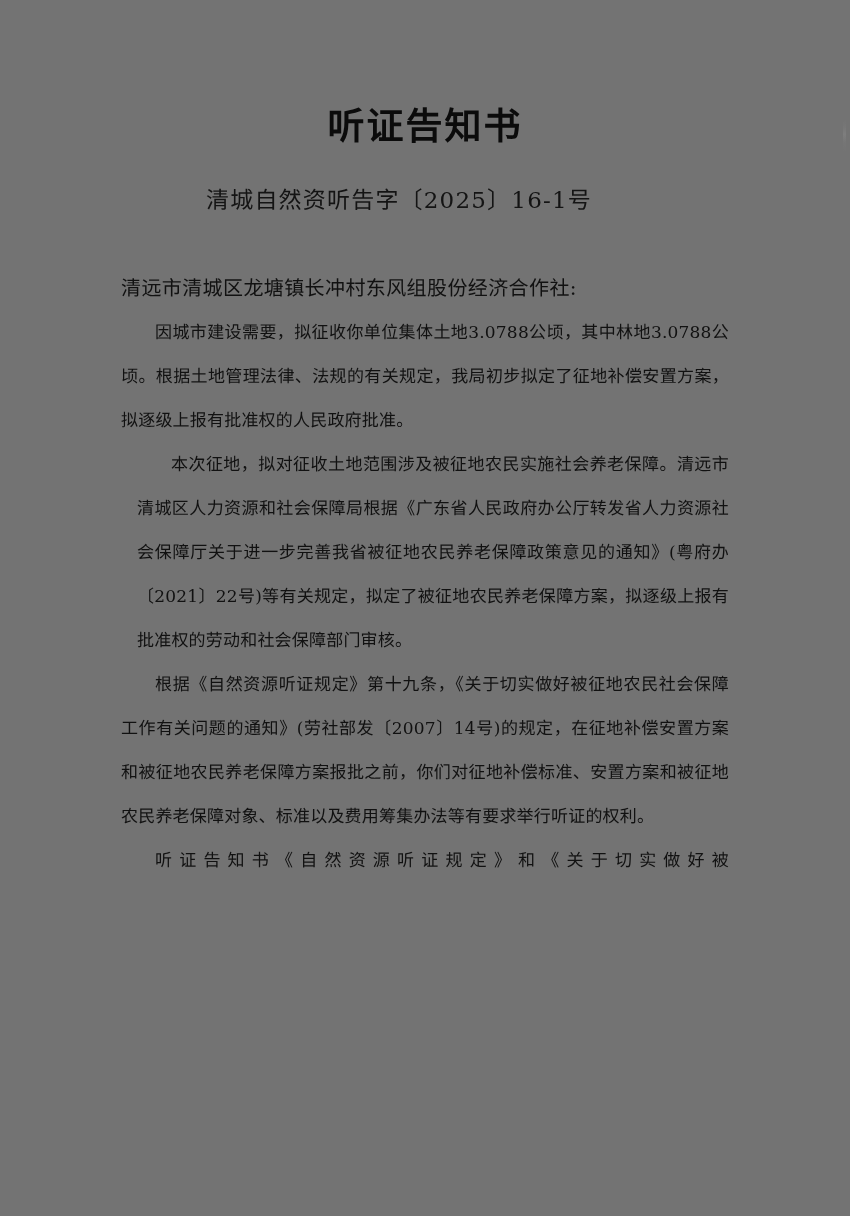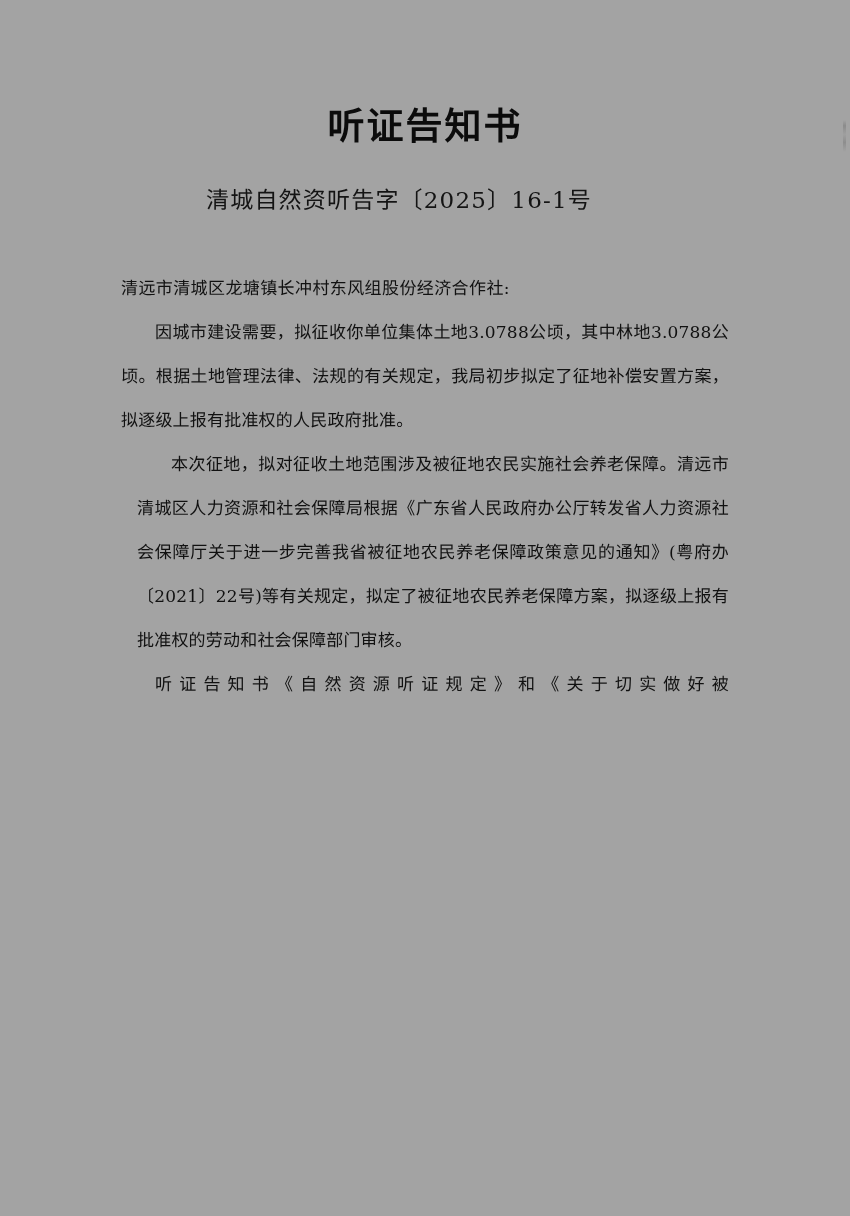--- a/index.html
+++ b/index.html
@@ -12,21 +12,21 @@
   body {
     font-family: "DejaVu Serif", "Liberation Serif", serif;
     color: #111111;
   }
 
   .page {
     position: relative;
     width: 850px;
     height: 1216px;
     margin: 0 auto;
-    background: #a3a3a3;
+    background: #737373;
     overflow: hidden;
     box-sizing: border-box;
   }
 
   
   .scan-artifact {
     position: absolute;
     top: 120px;
     left: 843px;
     width: 3px;
@@ -68,21 +68,21 @@
   }
 
   .body-block {
     position: absolute;
     top: 266px;
     left: 121px;
     width: 608px;
   }
 
   .addressee {
-    font-size: 17px;
+    font-size: 20px;
     line-height: 44px;
     letter-spacing: 0.4px;
     white-space: nowrap;
     color: #111111;
   }
 
   .para {
     font-size: 17px;
     line-height: 44px;
     text-align: justify;
@@ -116,18 +116,19 @@
   <div class="doc-number">清城自然资听告字〔2025〕16-1号</div>
 
   <div class="body-block">
 
     <div class="addressee">清远市清城区龙塘镇长冲村东风组股份经济合作社:</div>
 
     <p class="para indent">因城市建设需要，拟征收你单位集体土地3.0788公顷，其中林地3.0788公顷。根据土地管理法律、法规的有关规定，我局初步拟定了征地补偿安置方案，拟逐级上报有批准权的人民政府批准。</p>
 
     <p class="para indent gap-before-p2">本次征地，拟对征收土地范围涉及被征地农民实施社会养老保障。清远市清城区人力资源和社会保障局根据《广东省人民政府办公厅转发省人力资源社会保障厅关于进一步完善我省被征地农民养老保障政策意见的通知》(粤府办〔2021〕22号)等有关规定，拟定了被征地农民养老保障方案，拟逐级上报有批准权的劳动和社会保障部门审核。</p>
 
+    <p class="para indent">根据《自然资源听证规定》第十九条，《关于切实做好被征地农民社会保障工作有关问题的通知》(劳社部发〔2007〕14号)的规定，在征地补偿安置方案和被征地农民养老保障方案报批之前，你们对征地补偿标准、安置方案和被征地农民养老保障对象、标准以及费用筹集办法等有要求举行听证的权利。</p>
 
     <p class="para indent continues">听证告知书《自然资源听证规定》和《关于切实做好被</p>
 
   </div>
 
 </div>
 
 </body></html>

